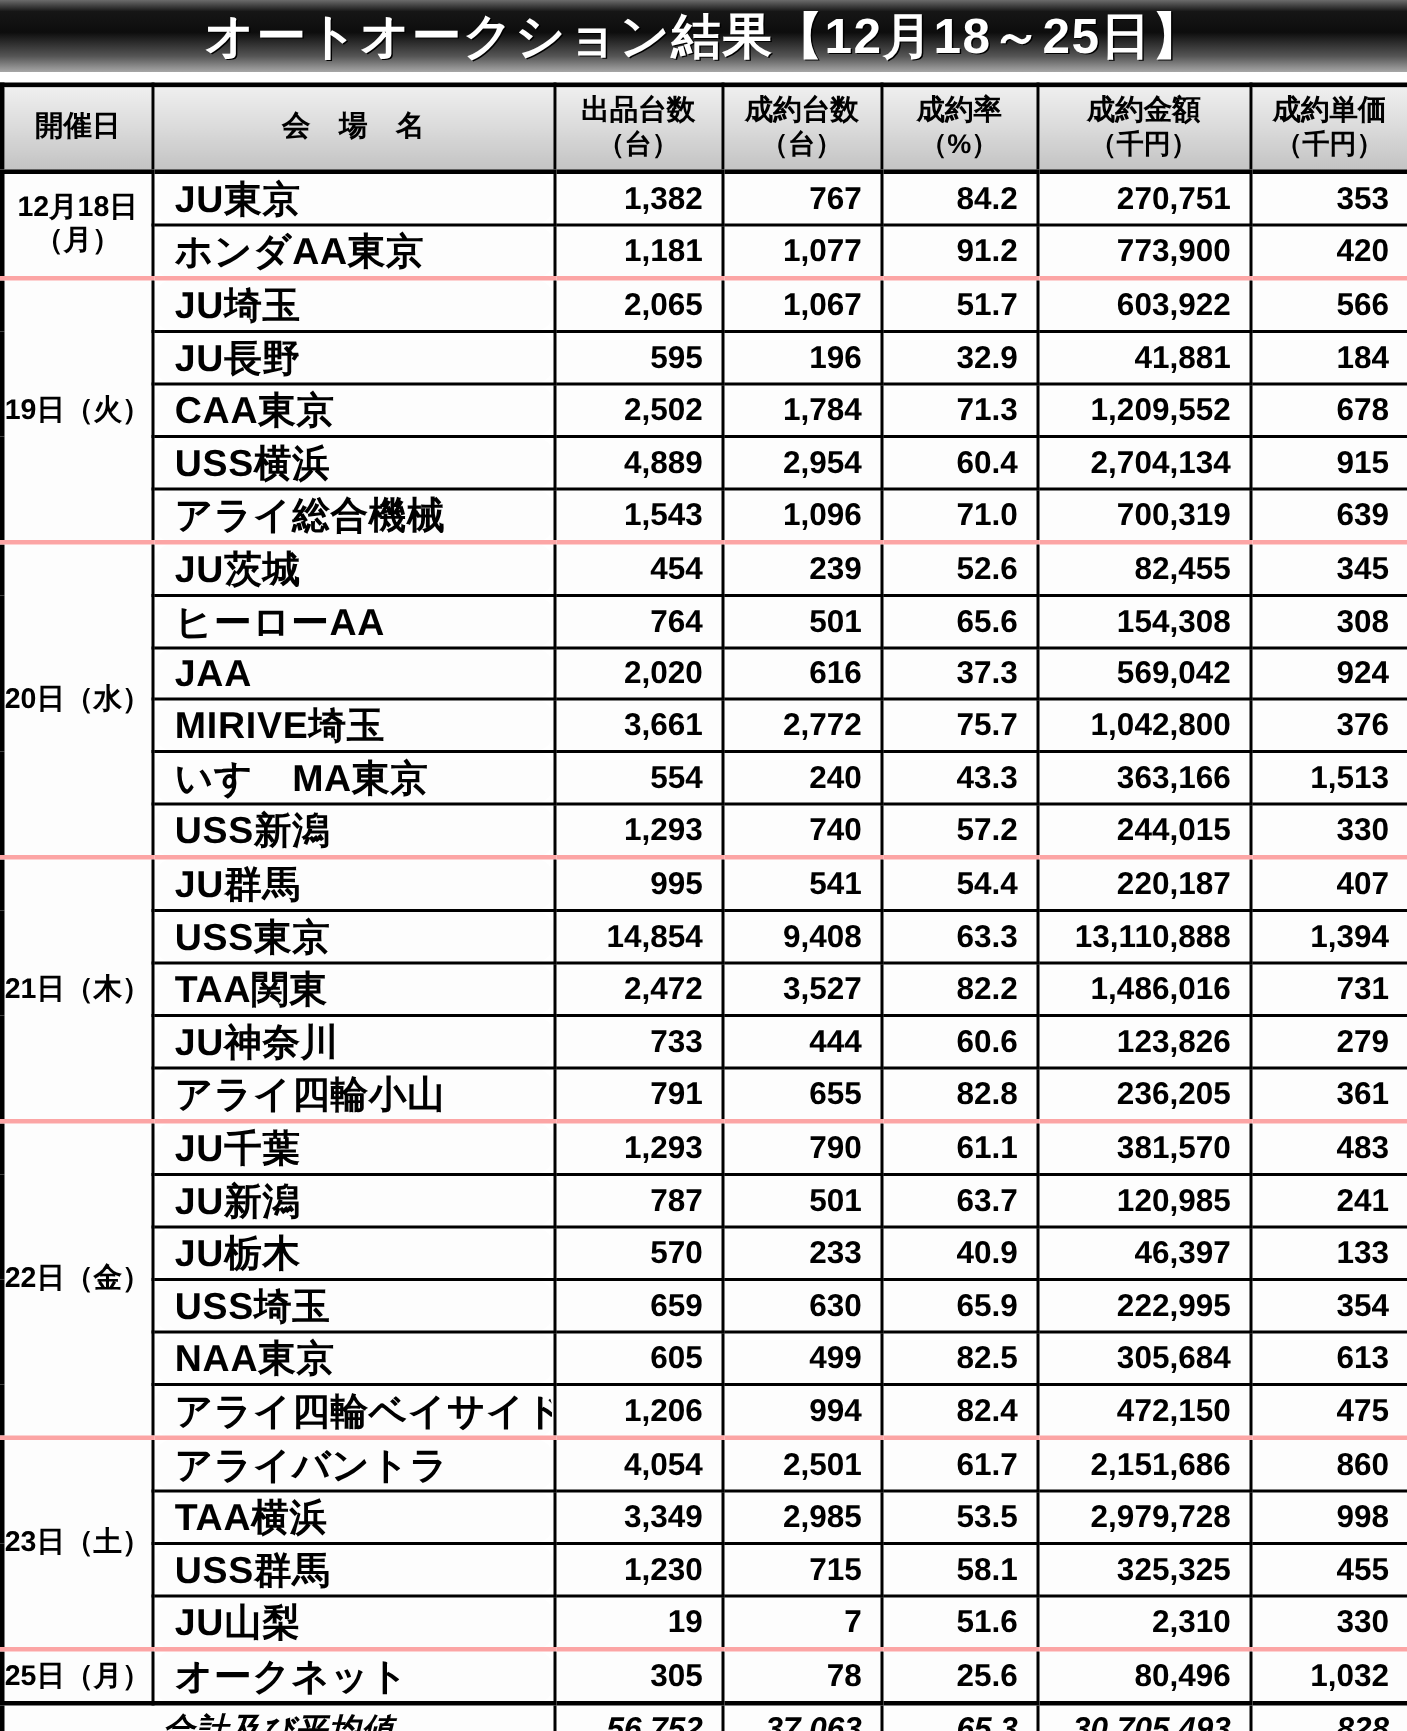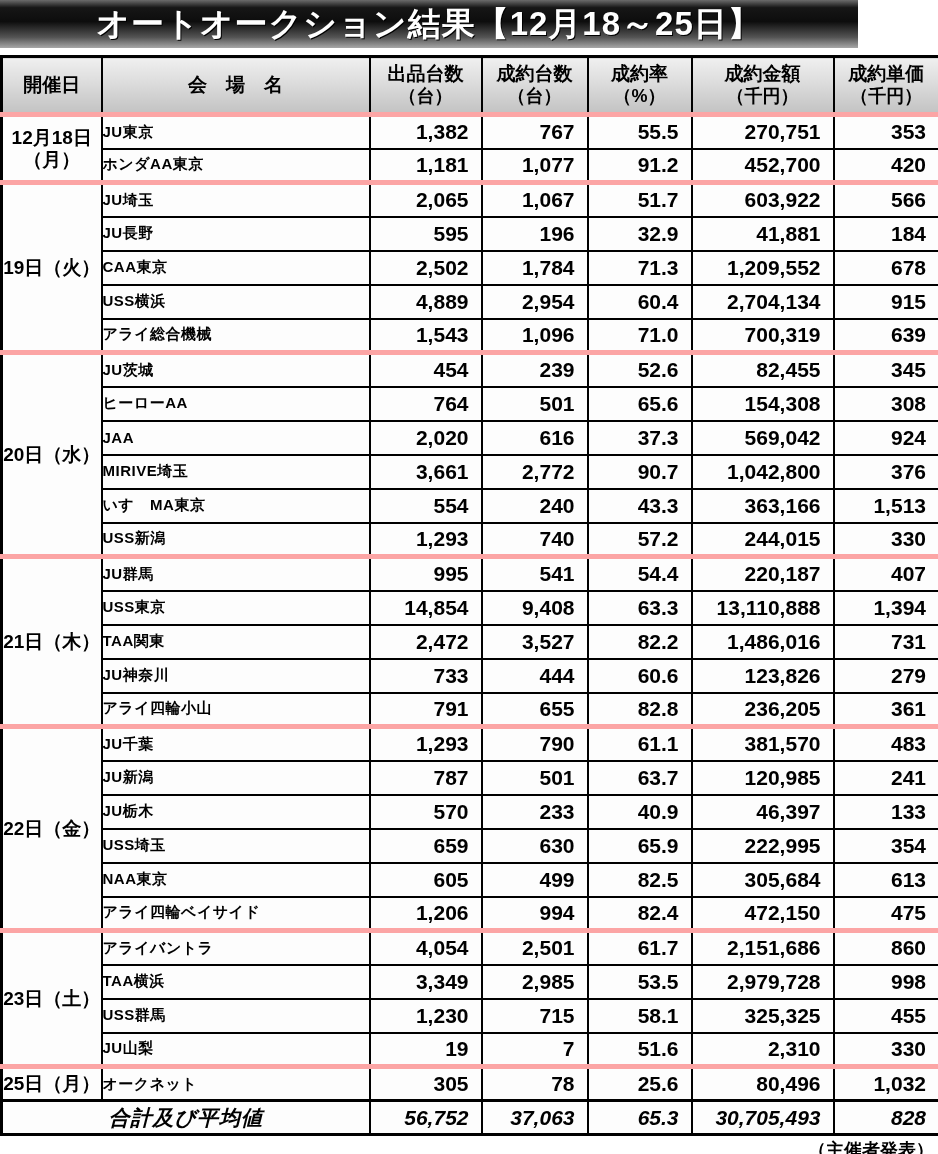--- a/index.html
+++ b/index.html
@@ -5,21 +5,21 @@
   * { box-sizing: border-box; margin: 0; padding: 0; }
   html, body {
     width: 938px;
     background: #ffffff;
     font-family: "Liberation Sans", "DejaVu Sans", sans-serif;
   }
   .page { width: 938px; height: 1154px; position: relative; }
 
   
   .banner {
-    width: 858px;
+    width: 938px;
     height: 48px;
     background: linear-gradient(180deg, #6b6b6b 0%, #161616 16%, #0d0d0d 45%, #555555 78%, #a7a7a7 100%);
     display: flex;
     align-items: center;
     justify-content: center;
   }
   .banner span {
     color: #ffffff;
     font-size: 33px;
     font-weight: bold;
@@ -56,31 +56,33 @@
   tbody td, tfoot td { height: 34px; background: #fdfdfd; }
   td.date {
     text-align: center;
     vertical-align: middle;
     font-size: 19px;
     white-space: pre-line;
     line-height: 1.15;
   }
   td.venue {
     text-align: left;
-    font-size: 15px;
+    padding-left: 14px;
+    font-size: 25px;
     letter-spacing: 0.5px;
     white-space: nowrap;
+    border-radius: 15px;
   }
   td.num {
     text-align: right;
     padding-right: 12px;
     font-size: 21px;
     white-space: nowrap;
   }
-  tr.group-start td { border-top: 5px solid #fca5a5; margin-top: 18px; }
+  tr.group-start td { border-top: 3px solid #fca5a5; margin-top: 18px; }
   tfoot td { border-top: 3px solid #000; font-style: italic; }
   td.total-label {
     text-align: center;
     font-size: 21px;
     letter-spacing: 1px;
   }
 
   
   .footer {
     text-align: right;
@@ -140,30 +142,30 @@
         </th>
       </tr>
     </thead>
     <tbody id="tbody">
         <tr class="group-start">
           <td class="date" rowspan="2">12月18日
 （月）</td>
           <td class="venue">JU東京</td>
           <td class="num">1,382</td>
           <td class="num">767</td>
-          <td class="num">55.5</td>
+          <td class="num">84.2</td>
           <td class="num">270,751</td>
           <td class="num">353</td>
         </tr>
         <tr>
           <td class="venue">ホンダAA東京</td>
           <td class="num">1,181</td>
           <td class="num">1,077</td>
           <td class="num">91.2</td>
-          <td class="num">452,700</td>
+          <td class="num">773,900</td>
           <td class="num">420</td>
         </tr>
         <tr class="group-start">
           <td class="date" rowspan="5">19日（火）</td>
           <td class="venue">JU埼玉</td>
           <td class="num">2,065</td>
           <td class="num">1,067</td>
           <td class="num">51.7</td>
           <td class="num">603,922</td>
           <td class="num">566</td>
@@ -222,21 +224,21 @@
           <td class="num">2,020</td>
           <td class="num">616</td>
           <td class="num">37.3</td>
           <td class="num">569,042</td>
           <td class="num">924</td>
         </tr>
         <tr>
           <td class="venue">MIRIVE埼玉</td>
           <td class="num">3,661</td>
           <td class="num">2,772</td>
-          <td class="num">90.7</td>
+          <td class="num">75.7</td>
           <td class="num">1,042,800</td>
           <td class="num">376</td>
         </tr>
         <tr>
           <td class="venue">いすゞMA東京</td>
           <td class="num">554</td>
           <td class="num">240</td>
           <td class="num">43.3</td>
           <td class="num">363,166</td>
           <td class="num">1,513</td>

